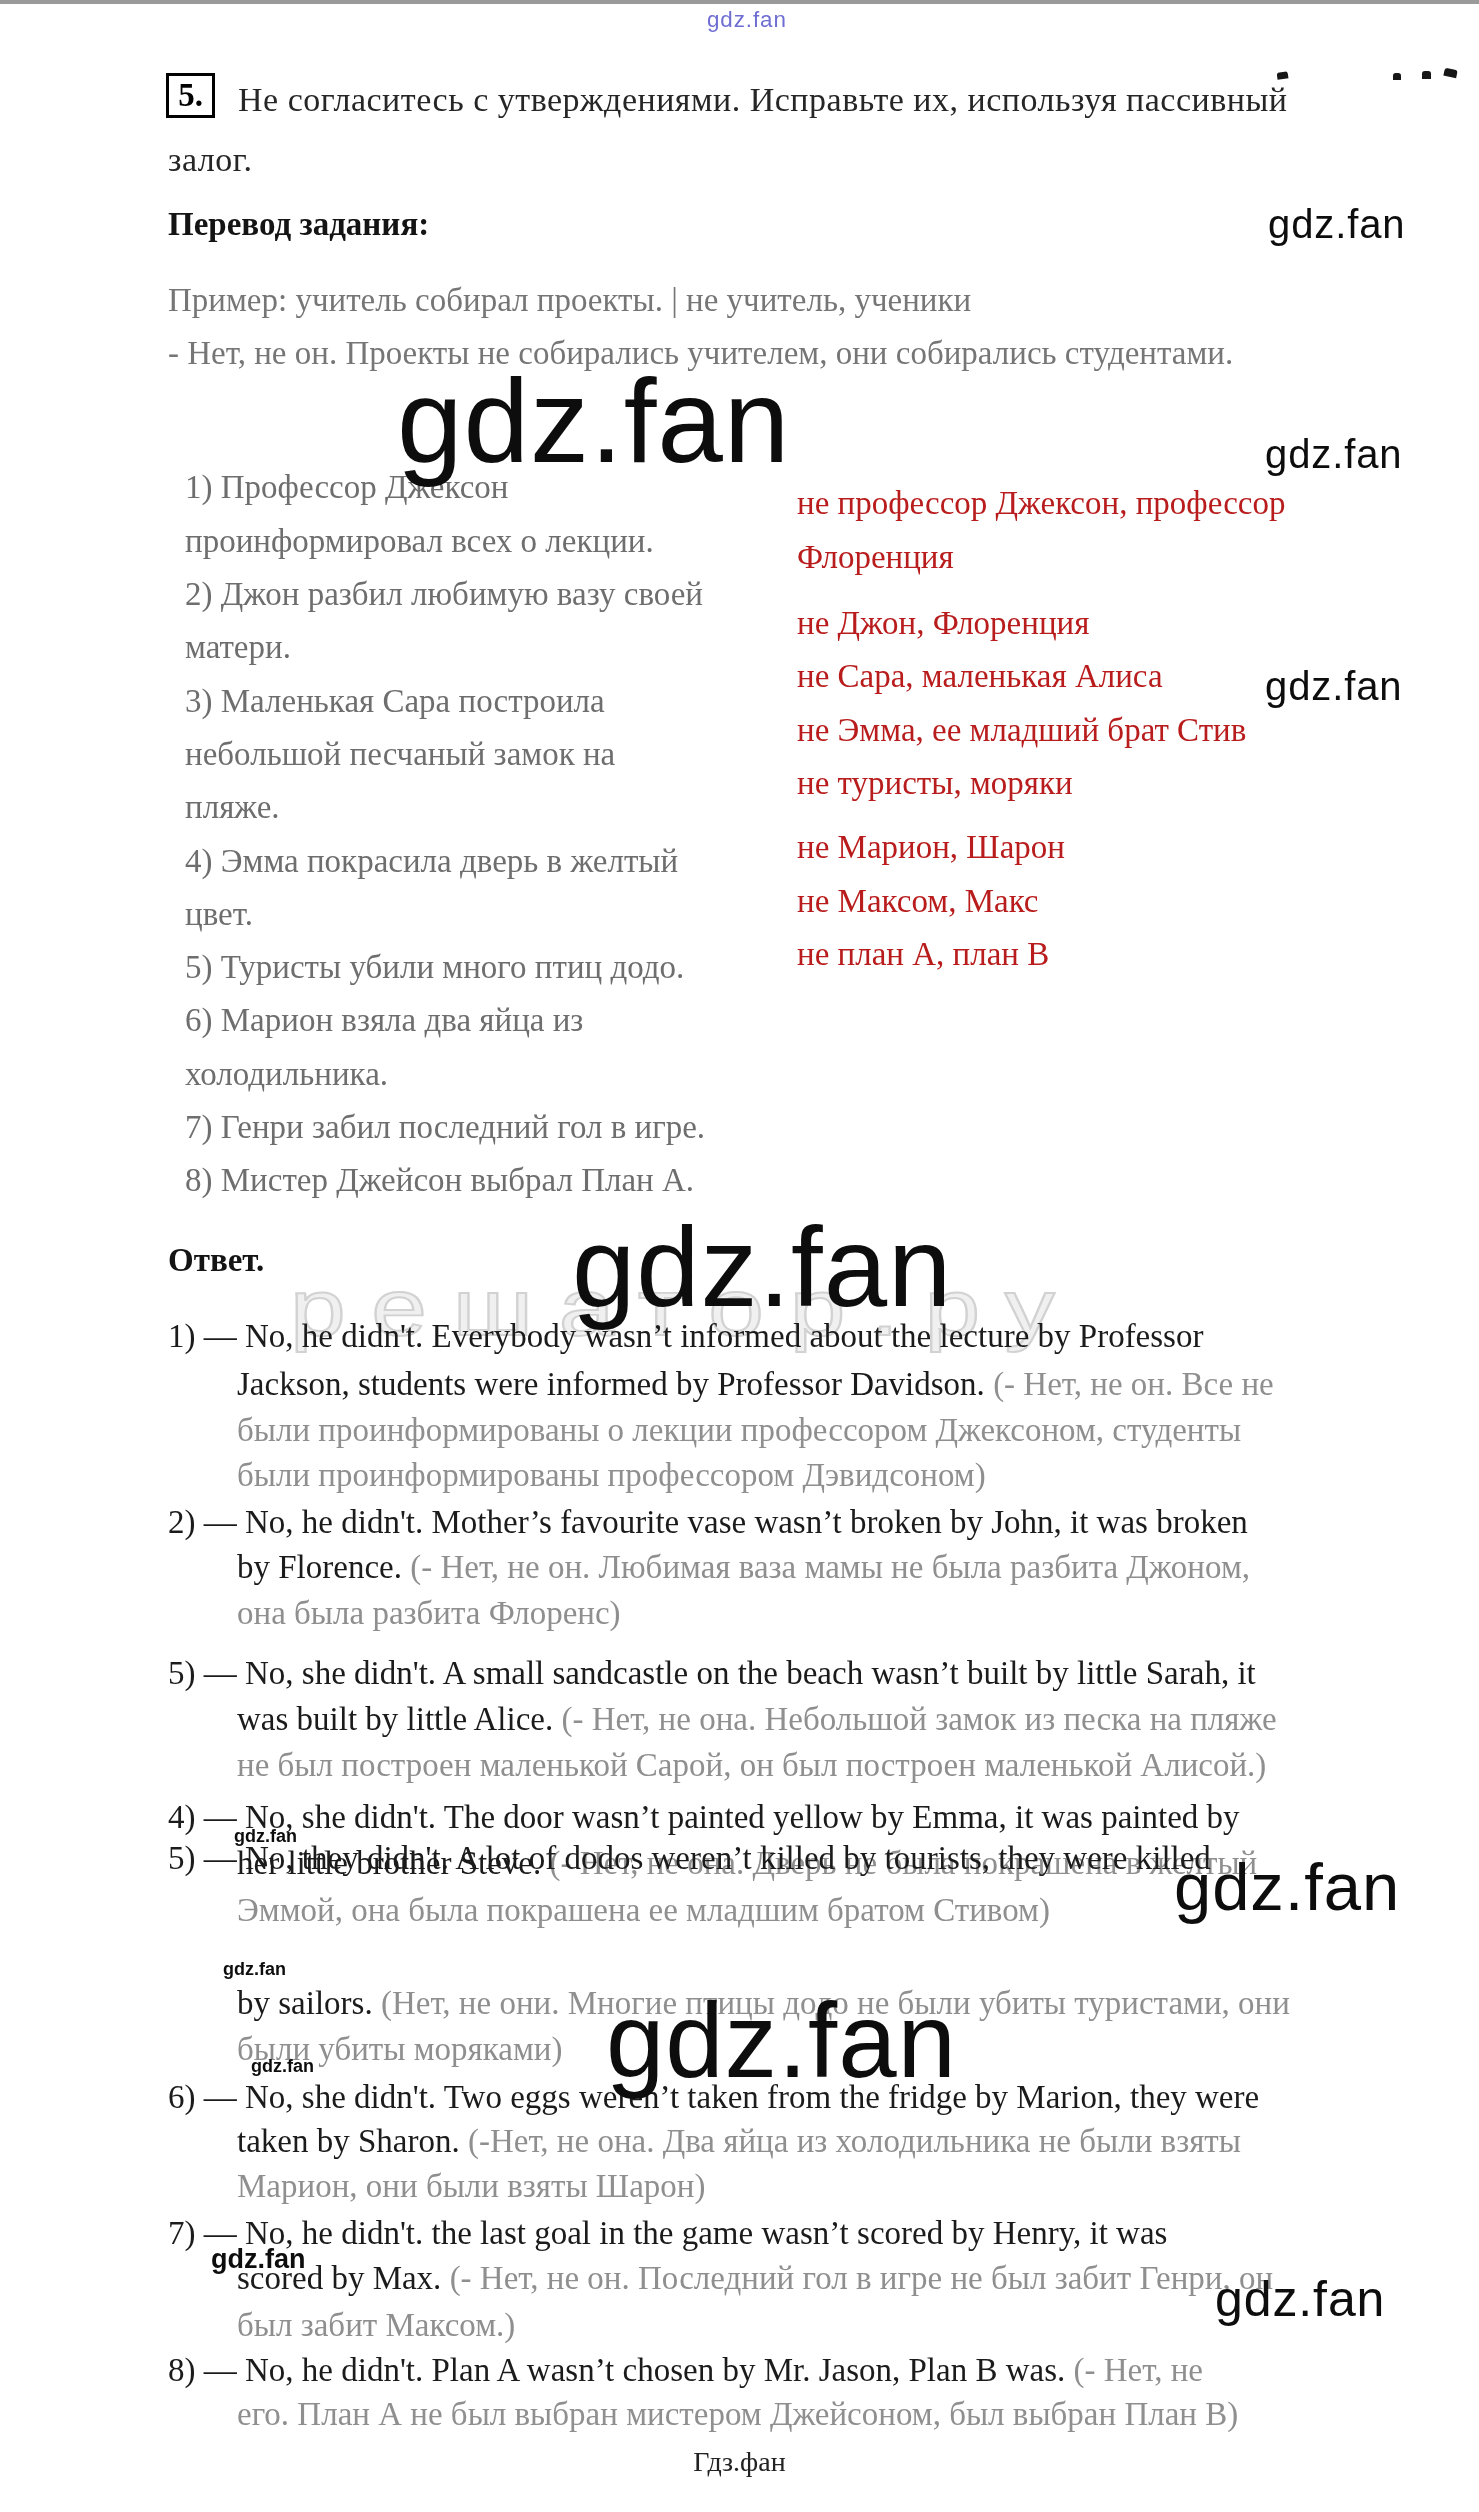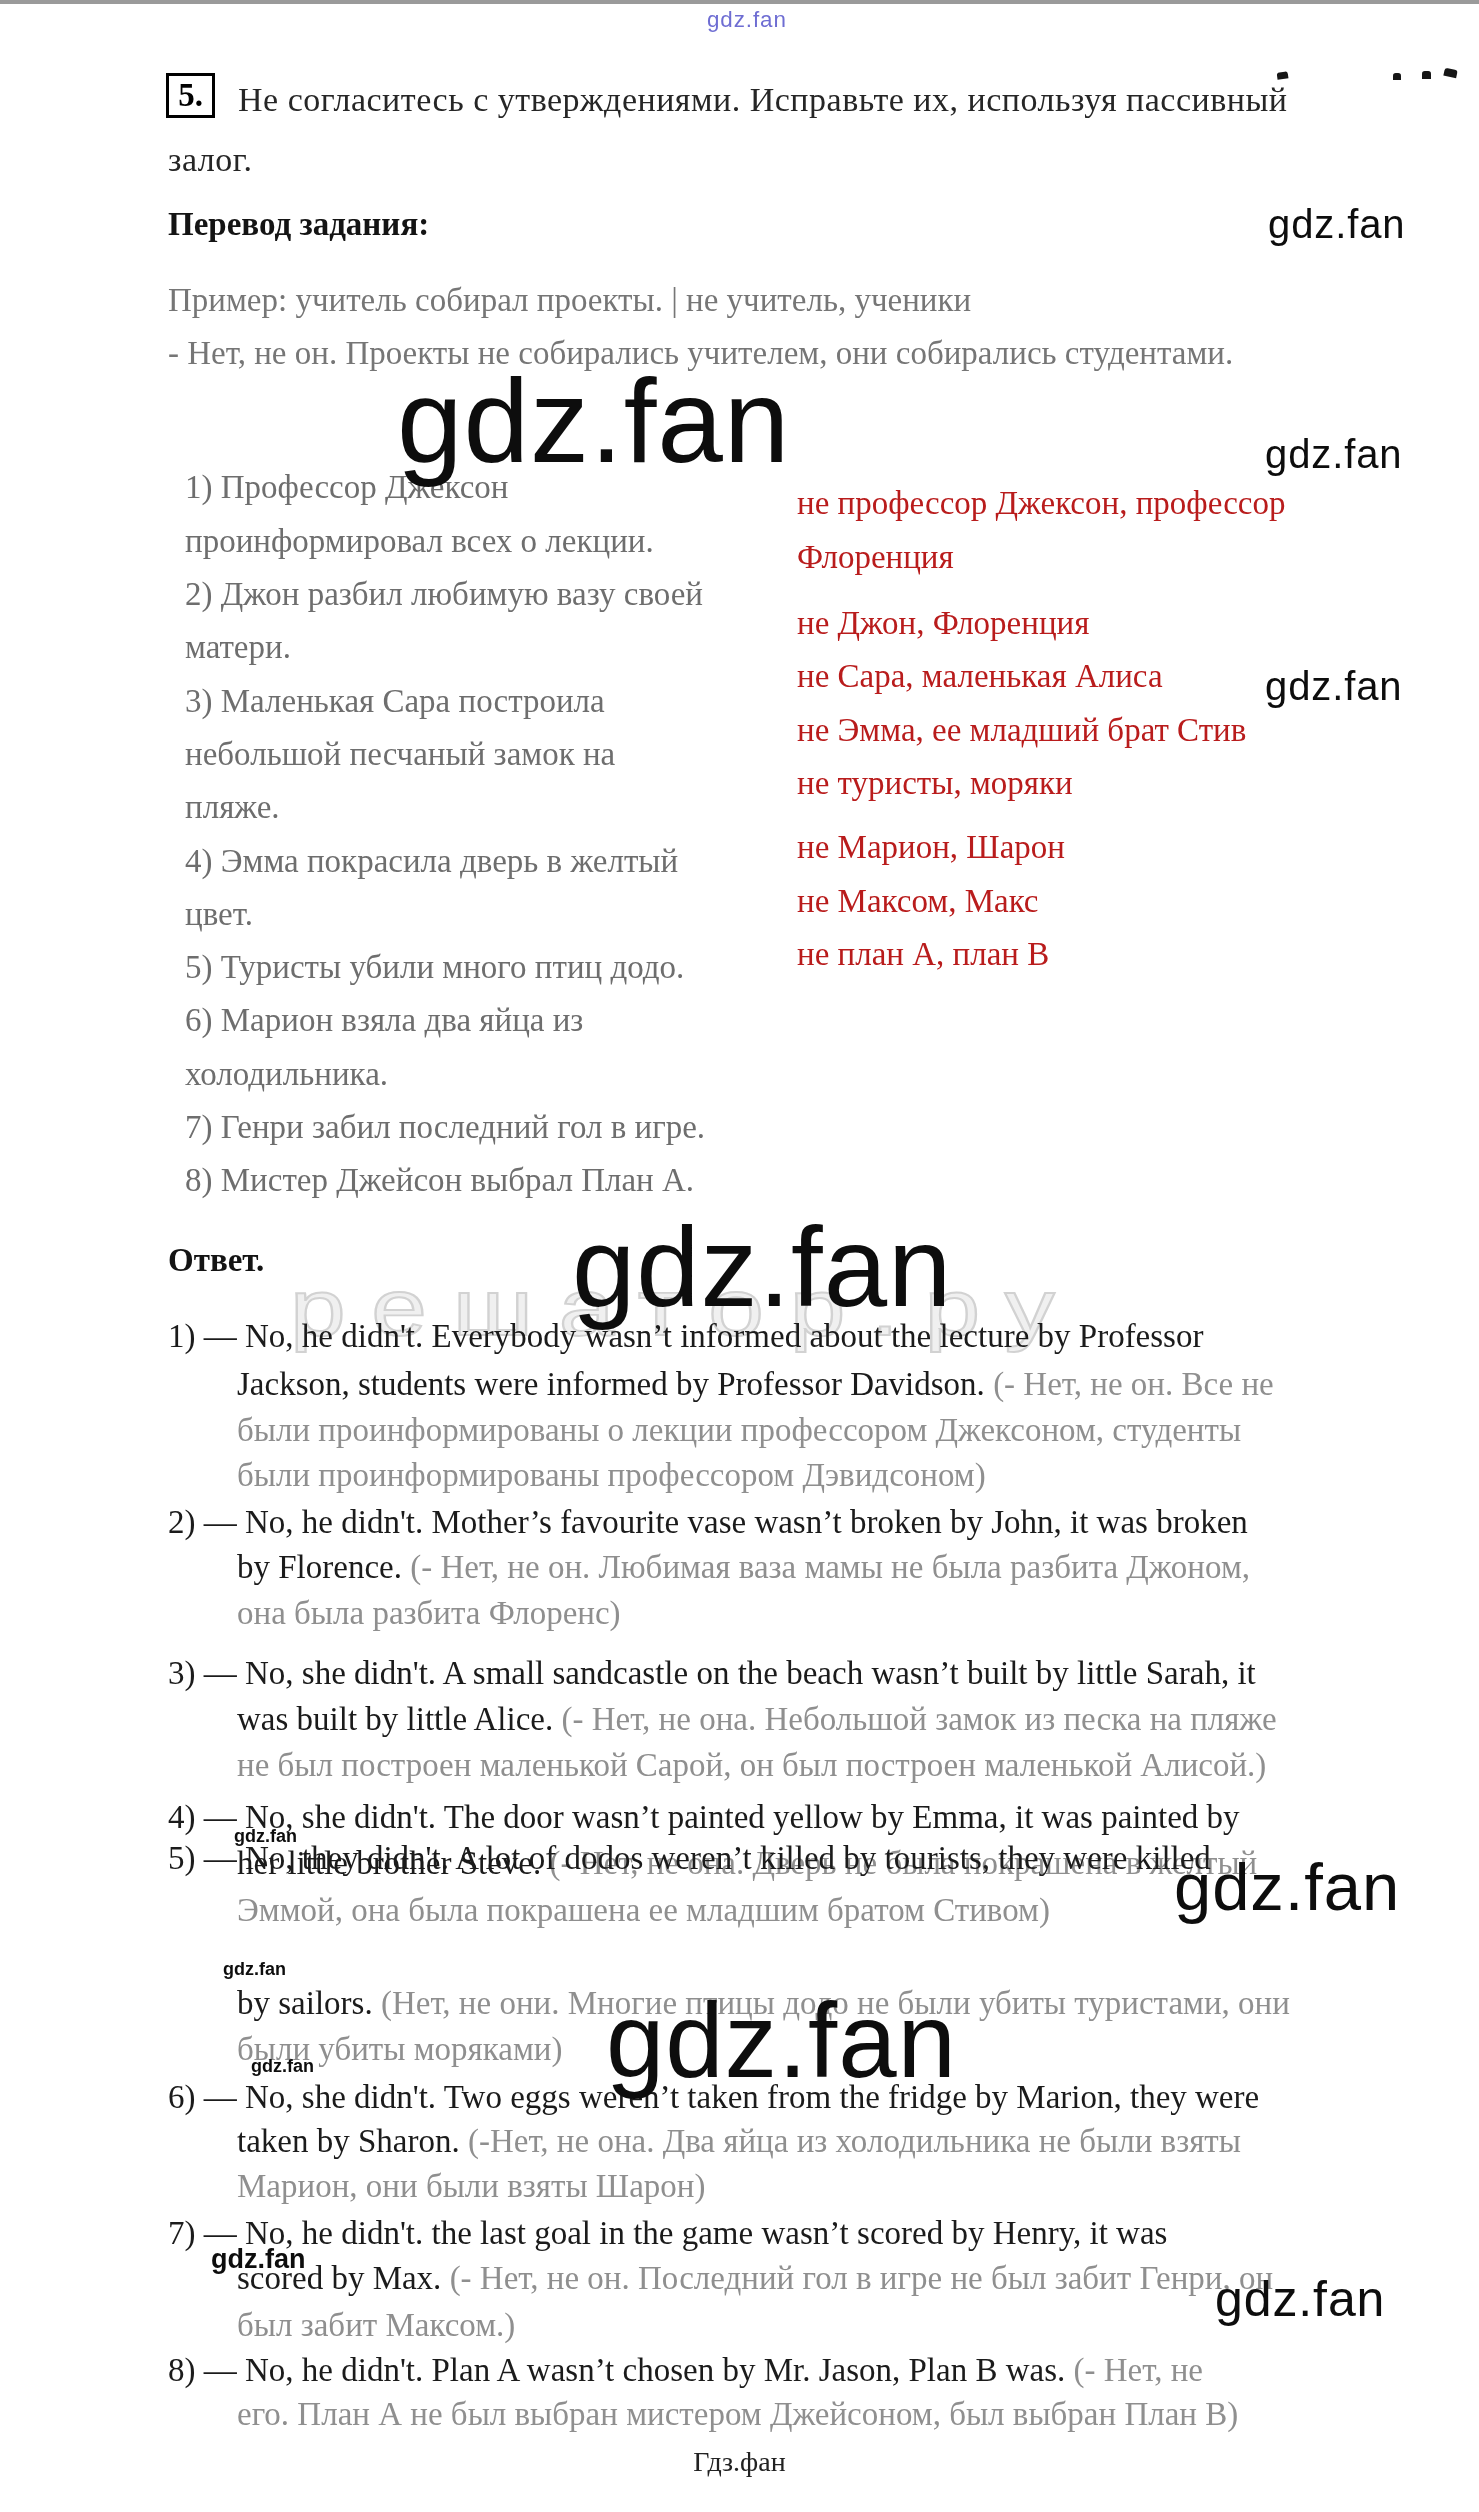--- a/index.html
+++ b/index.html
@@ -98,21 +98,21 @@
 
   <div class="ln" style="left:168px;top:1316px"><span class="en">1) — No, he didn't. Everybody wasn’t informed about the lecture by Professor</span></div>
   <div class="ln" style="left:237px;top:1364px"><span class="en">Jackson, students were informed by Professor Davidson. </span><span class="ru">(- Нет, не он. Все не</span></div>
   <div class="ln" style="left:237px;top:1410px"><span class="ru">были проинформированы о лекции профессором Джексоном, студенты</span></div>
   <div class="ln" style="left:237px;top:1455px"><span class="ru">были проинформированы профессором Дэвидсоном)</span></div>
 
   <div class="ln" style="left:168px;top:1502px"><span class="en">2) — No, he didn't. Mother’s favourite vase wasn’t broken by John, it was broken</span></div>
   <div class="ln" style="left:237px;top:1547px"><span class="en">by Florence. </span><span class="ru">(- Нет, не он. Любимая ваза мамы не была разбита Джоном,</span></div>
   <div class="ln" style="left:237px;top:1593px"><span class="ru">она была разбита Флоренс)</span></div>
 
-  <div class="ln" style="left:168px;top:1653px"><span class="en">3) — No, she didn't. A small sandcastle on the beach wasn’t built by little Sarah, it</span></div>
+  <div class="ln" style="left:168px;top:1653px"><span class="en">5) — No, she didn't. A small sandcastle on the beach wasn’t built by little Sarah, it</span></div>
   <div class="ln" style="left:237px;top:1699px"><span class="en">was built by little Alice. </span><span class="ru">(- Нет, не она. Небольшой замок из песка на пляже</span></div>
   <div class="ln" style="left:237px;top:1745px"><span class="ru">не был построен маленькой Сарой, он был построен маленькой Алисой.)</span></div>
 
   <div class="ln" style="left:168px;top:1797px"><span class="en">4) — No, she didn't. The door wasn’t painted yellow by Emma, it was painted by</span></div>
   <div class="wm sm" style="left:234px;top:1823px;font-size:18px">gdz.fan</div>
   <div class="ln" style="left:237px;top:1843px"><span class="en">her little brother Steve. </span><span class="ru">(- Нет, не она. Дверь не была покрашена в желтый</span></div>
   <div class="ln" style="left:237px;top:1890px"><span class="ru">Эммой, она была покрашена ее младшим братом Стивом)</span></div>
   <div class="wm" style="left:1174px;top:1849px;font-size:67px">gdz.fan</div>
 
   <div class="ln" style="left:168px;top:1838px"><span class="en">5) — No, they didn't. A lot of dodos weren’t killed by tourists, they were killed</span></div>

